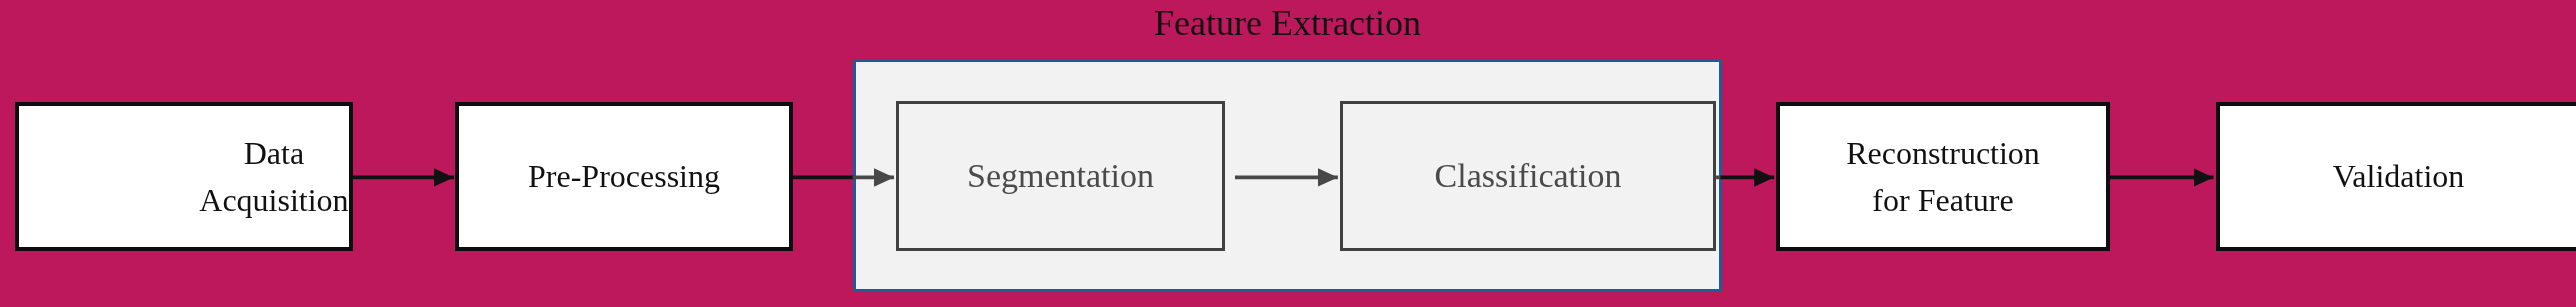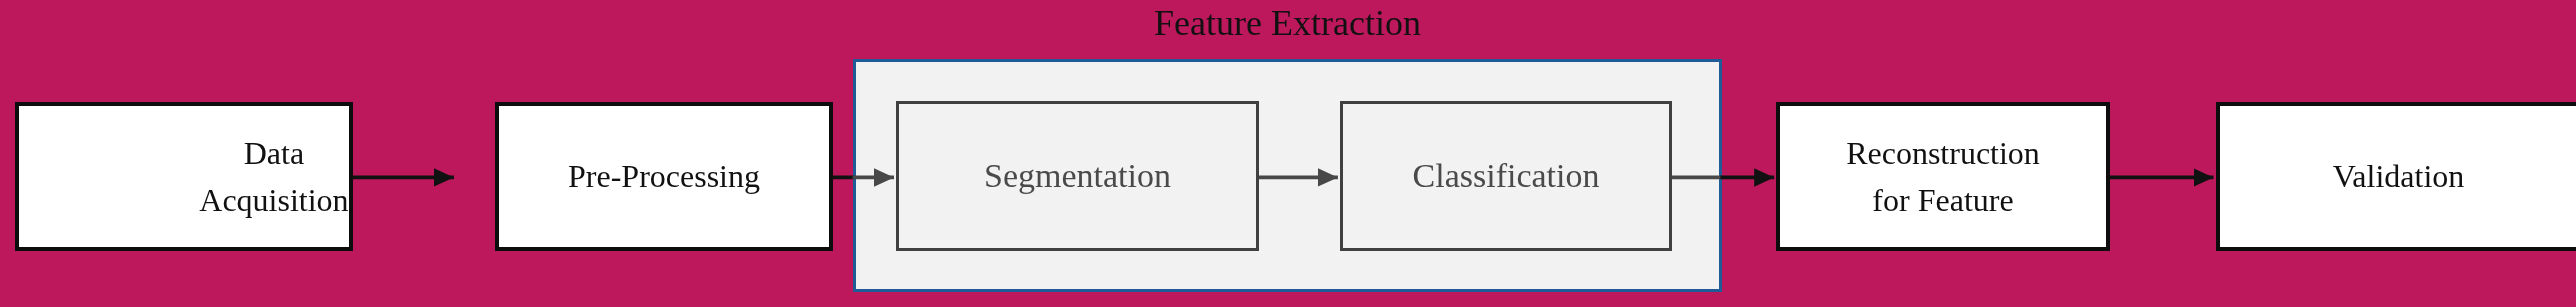--- a/index.html
+++ b/index.html
@@ -44,23 +44,23 @@
     white-space:pre-line;
   }
   .node.inner{
     top:101px;height:150px;
     border:3.8px solid var(--inner-box-border);
     background:var(--container-fill);
     color:var(--inner-box-text);
     font-size:34px;
   }
   #node-data-acquisition{left:14.6px;width:338px;justify-content:flex-end;}
-  #node-pre-processing{left:455px;width:338px;margin-left:40px;}
-  #node-segmentation{left:896px;width:363px;}
-  #node-classification{left:1340px;width:332px;}
+  #node-pre-processing{left:455px;width:338px;}
+  #node-segmentation{left:896px;width:329px;}
+  #node-classification{left:1340px;width:376px;}
   #node-reconstruction{left:1776px;width:334px;}
   #node-validation{left:2216px;width:365px;}
   .arrows{position:absolute;left:0;top:0;width:2576px;height:308px;pointer-events:none;}
 </style>
 </head>
 <body>
 
 <div class="canvas">
 
   <div class="group-box"></div>

